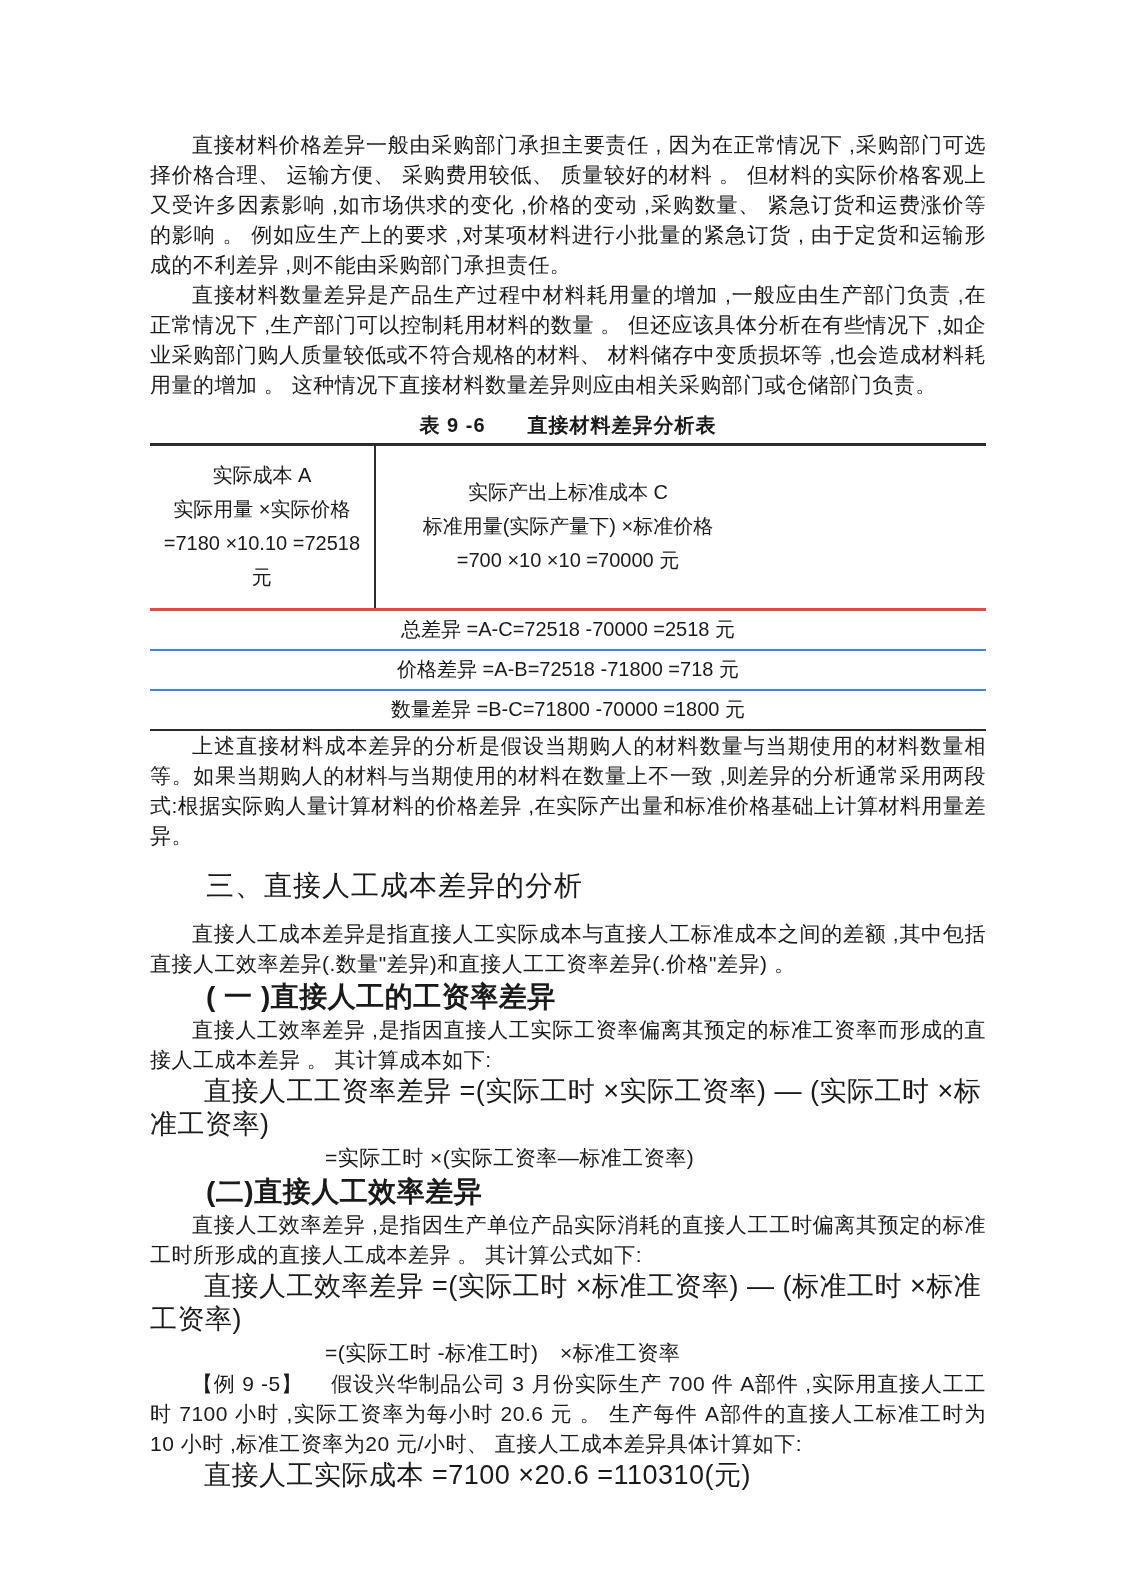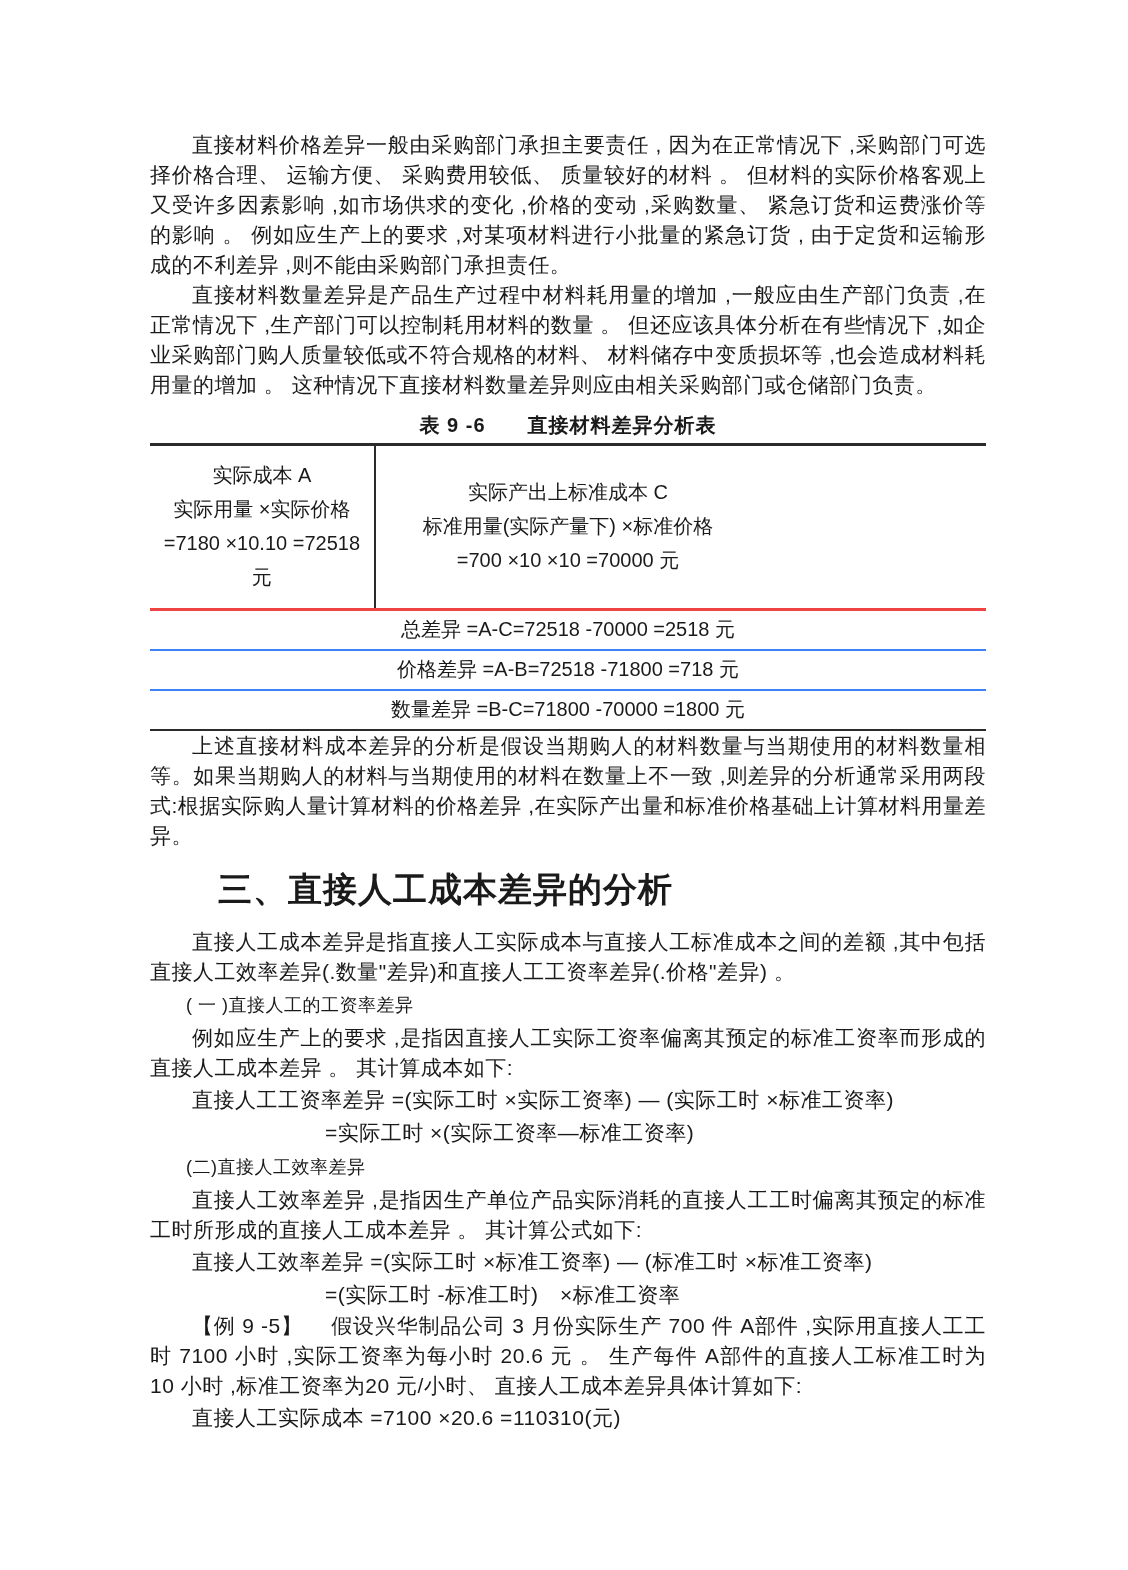--- a/index.html
+++ b/index.html
@@ -62,35 +62,36 @@
     text-align: center;
     font-size: 20px;
     line-height: 21px;
     padding: 8px 0 9px;
     border-bottom: 2px solid #3b82f6;
   }
   .vrow:last-child { border-bottom: none; }
   .after-table { margin-top: 44px; }
   h2.section-heading {
     margin: 16px 0 14px;
-    font-size: 34px;
-    font-weight: bold;
+    font-size: 28px;
+    font-weight: normal;
     text-indent: 2em;
     letter-spacing: 1px;
   }
   p.sub-heading {
     margin: 2px 0;
-    font-size: 18px;
+    font-size: 28px;
     line-height: 32px;
     text-indent: 2em;
     letter-spacing: 0.5px;
+    font-weight: bold;
   }
   p.formula {
     margin: 0;
-    font-size: 21px;
+    font-size: 27px;
     line-height: 33px;
     text-indent: 2em;
     letter-spacing: 0.5px;
   }
   p.formula-cont {
     margin: 0 0 0 175px;
     font-size: 21px;
     line-height: 33px;
     text-indent: 0;
     letter-spacing: 0.5px;
@@ -127,21 +128,21 @@
   </div>
 
   <p class="body-para after-table">上述直接材料成本差异的分析是假设当期购人的材料数量与当期使用的材料数量相等。如果当期购人的材料与当期使用的材料在数量上不一致 ,则差异的分析通常采用两段式:根据实际购人量计算材料的价格差异 ,在实际产出量和标准价格基础上计算材料用量差异。</p>
 
   <h2 class="section-heading">三、直接人工成本差异的分析</h2>
 
   <p class="body-para">直接人工成本差异是指直接人工实际成本与直接人工标准成本之间的差额 ,其中包括直接人工效率差异(.数量"差异)和直接人工工资率差异(.价格"差异) 。</p>
 
   <p class="sub-heading">( 一 )直接人工的工资率差异</p>
 
-  <p class="body-para gap-sm">例如应生产上的要求 ,是指因直接人工实际工资率偏离其预定的标准工资率而形成的直接人工成本差异 。 其计算成本如下:</p>
+  <p class="body-para gap-sm">直接人工效率差异 ,是指因直接人工实际工资率偏离其预定的标准工资率而形成的直接人工成本差异 。 其计算成本如下:</p>
 
   <p class="formula">直接人工工资率差异 =(实际工时 ×实际工资率) — (实际工时 ×标准工资率)</p>
   <p class="formula-cont">=实际工时 ×(实际工资率—标准工资率)</p>
 
   <p class="sub-heading">(二)直接人工效率差异</p>
 
   <p class="body-para gap-sm">直接人工效率差异 ,是指因生产单位产品实际消耗的直接人工工时偏离其预定的标准工时所形成的直接人工成本差异 。 其计算公式如下:</p>
 
   <p class="formula">直接人工效率差异 =(实际工时 ×标准工资率) — (标准工时 ×标准工资率)</p>
   <p class="formula-cont">=(实际工时 -标准工时)　×标准工资率</p>

